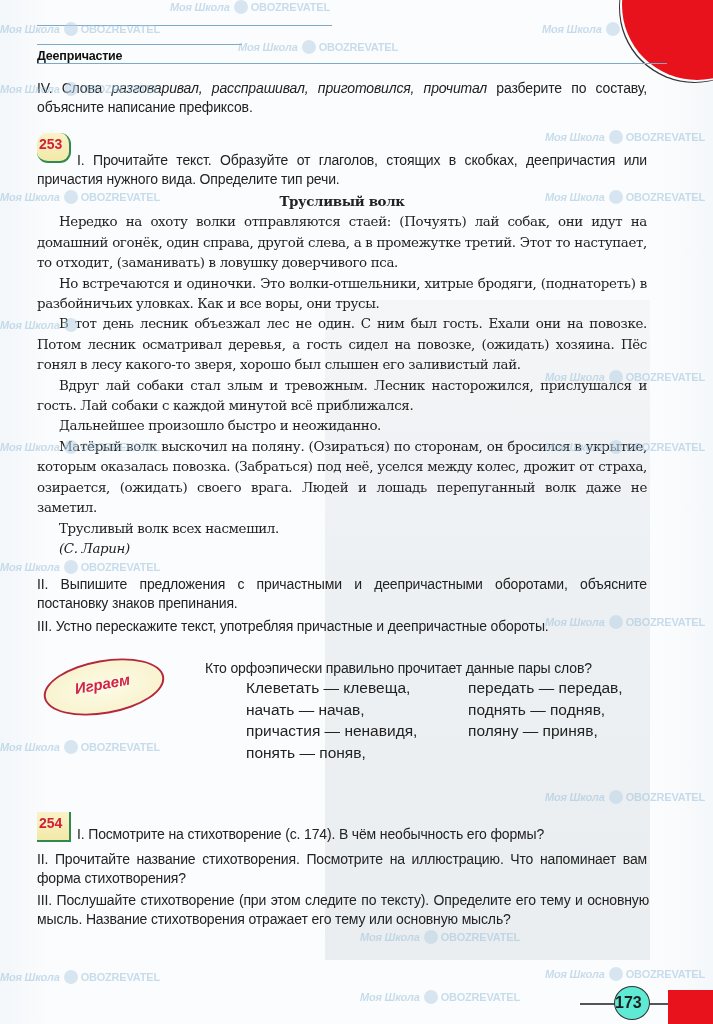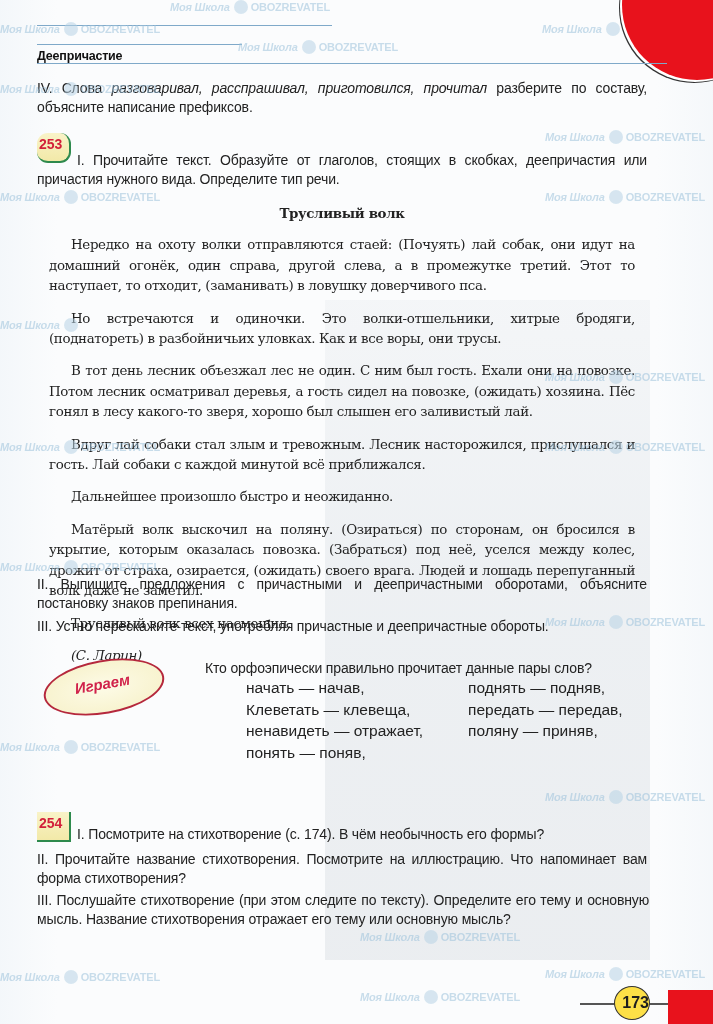--- a/index.html
+++ b/index.html
@@ -30,21 +30,21 @@
     letter-spacing: -0.2px; color: #111;
   }
   .sans {
     position: absolute; font-family: "Liberation Sans", sans-serif;
     font-size: 14px; line-height: 18.5px; color: #222; letter-spacing: -0.15px;
   }
   .serif {
     position: absolute; font-family: "DejaVu Serif", serif;
     font-size: 13.4px; line-height: 20.4px; color: #222; letter-spacing: -0.35px;
   }
-  .serif p { margin: 12px; text-indent: 22px; text-align: justify; }
+  .serif p { margin: 0; text-indent: 22px; text-align: justify; }
   .serif .title { text-align: center; text-indent: 0; font-weight: bold; margin-bottom: 1px; }
   .author { text-align: right; font-style: italic; text-indent: 0; }
   .exnum {
     position: absolute; width: 32px; height: 28px;
     background: linear-gradient(180deg, #f9f3c8 0%, #f2e9a8 100%);
     border-right: 2px solid #2e8a4d; border-bottom: 2px solid #2e8a4d;
   }
   .exnum span {
     position: absolute; left: 2px; top: 3px;
     font-family: "Liberation Sans", sans-serif; font-weight: bold; font-size: 14px; color: #d2203a;
@@ -58,22 +58,22 @@
   .badge span {
     position: absolute; left: 30px; top: 13px;
     font-family: "Liberation Sans", sans-serif; font-weight: bold; font-style: italic;
     font-size: 15px; color: #d0214a;
   }
   .pairs { position: absolute; left: 246px; top: 677px; font-size: 15.5px; line-height: 21.5px; font-family: "Liberation Sans", sans-serif; color: #222; }
   .pairs .row { display: flex; }
   .pairs .c1 { width: 222px; }
   .pagenum {
     position: absolute; left: 614px; top: 986px; width: 34px; height: 32px;
-    border: 1.5px solid #333; border-radius: 50%; text-align: right;
-    font-weight: bold; font-size: 16px; line-height: 32px; background: #fde047;
+    border: 1.5px solid #333; border-radius: 50%; text-align: left;
+    font-weight: bold; font-size: 16px; line-height: 32px; background: #5eead4;
   }
   .pagenum-line { position: absolute; left: 580px; top: 1003px; width: 90px; height: 1.5px; background: #555; }
   .corner-sq { position: absolute; left: 668px; top: 990px; width: 45px; height: 34px; background: #e8121c; }
   .wm {
     position: absolute; font-family: "Liberation Sans", sans-serif; font-size: 11px;
     color: #9ec3dc; opacity: 0.55; white-space: nowrap; font-weight: bold; letter-spacing: -0.2px;
   }
   .wm i { font-style: italic; font-weight: bold; margin-right: 4px; margin-top: 27px; }
   .wm b { display: inline-block; width: 14px; height: 14px; border-radius: 50%; background: #b9d4e6; vertical-align: -3px; margin-right: 3px; }
 </style>
@@ -112,29 +112,29 @@
 
 <div class="sans" style="left:37px; top:575px; width:610px; text-align:justify;">II. Выпишите предложения с причастными и деепричастными оборотами, объясните постановку знаков препинания.</div>
 <div class="sans" style="left:37px; top:617px; width:610px;">III. Устно перескажите текст, употребляя причастные и деепричастные обороты.</div>
 
 <div class="badge">
   <span>Играем</span>
 </div>
 <div class="sans" style="left:205px; top:659px; width:450px;">Кто орфоэпически правильно прочитает данные пары слов?</div>
 <div class="pairs">
   <div class="row">
+      <span class="c1">Клеветать — клевеща,</span>
+      <span>передать — передав,</span>
+    </div>
+  <div class="row">
       <span class="c1">начать — начав,</span>
       <span>поднять — подняв,</span>
     </div>
   <div class="row">
-      <span class="c1">Клеветать — клевеща,</span>
-      <span>передать — передав,</span>
-    </div>
-  <div class="row">
-      <span class="c1">ненавидеть — отражает,</span>
+      <span class="c1">причастия — ненавидя,</span>
       <span>поляну — приняв,</span>
     </div>
   <div class="row">
       <span>понять — поняв,</span>
     </div>
 </div>
 
 <div class="exnum" style="left:37px; top:812px;">
   <span>254</span>
 </div>

